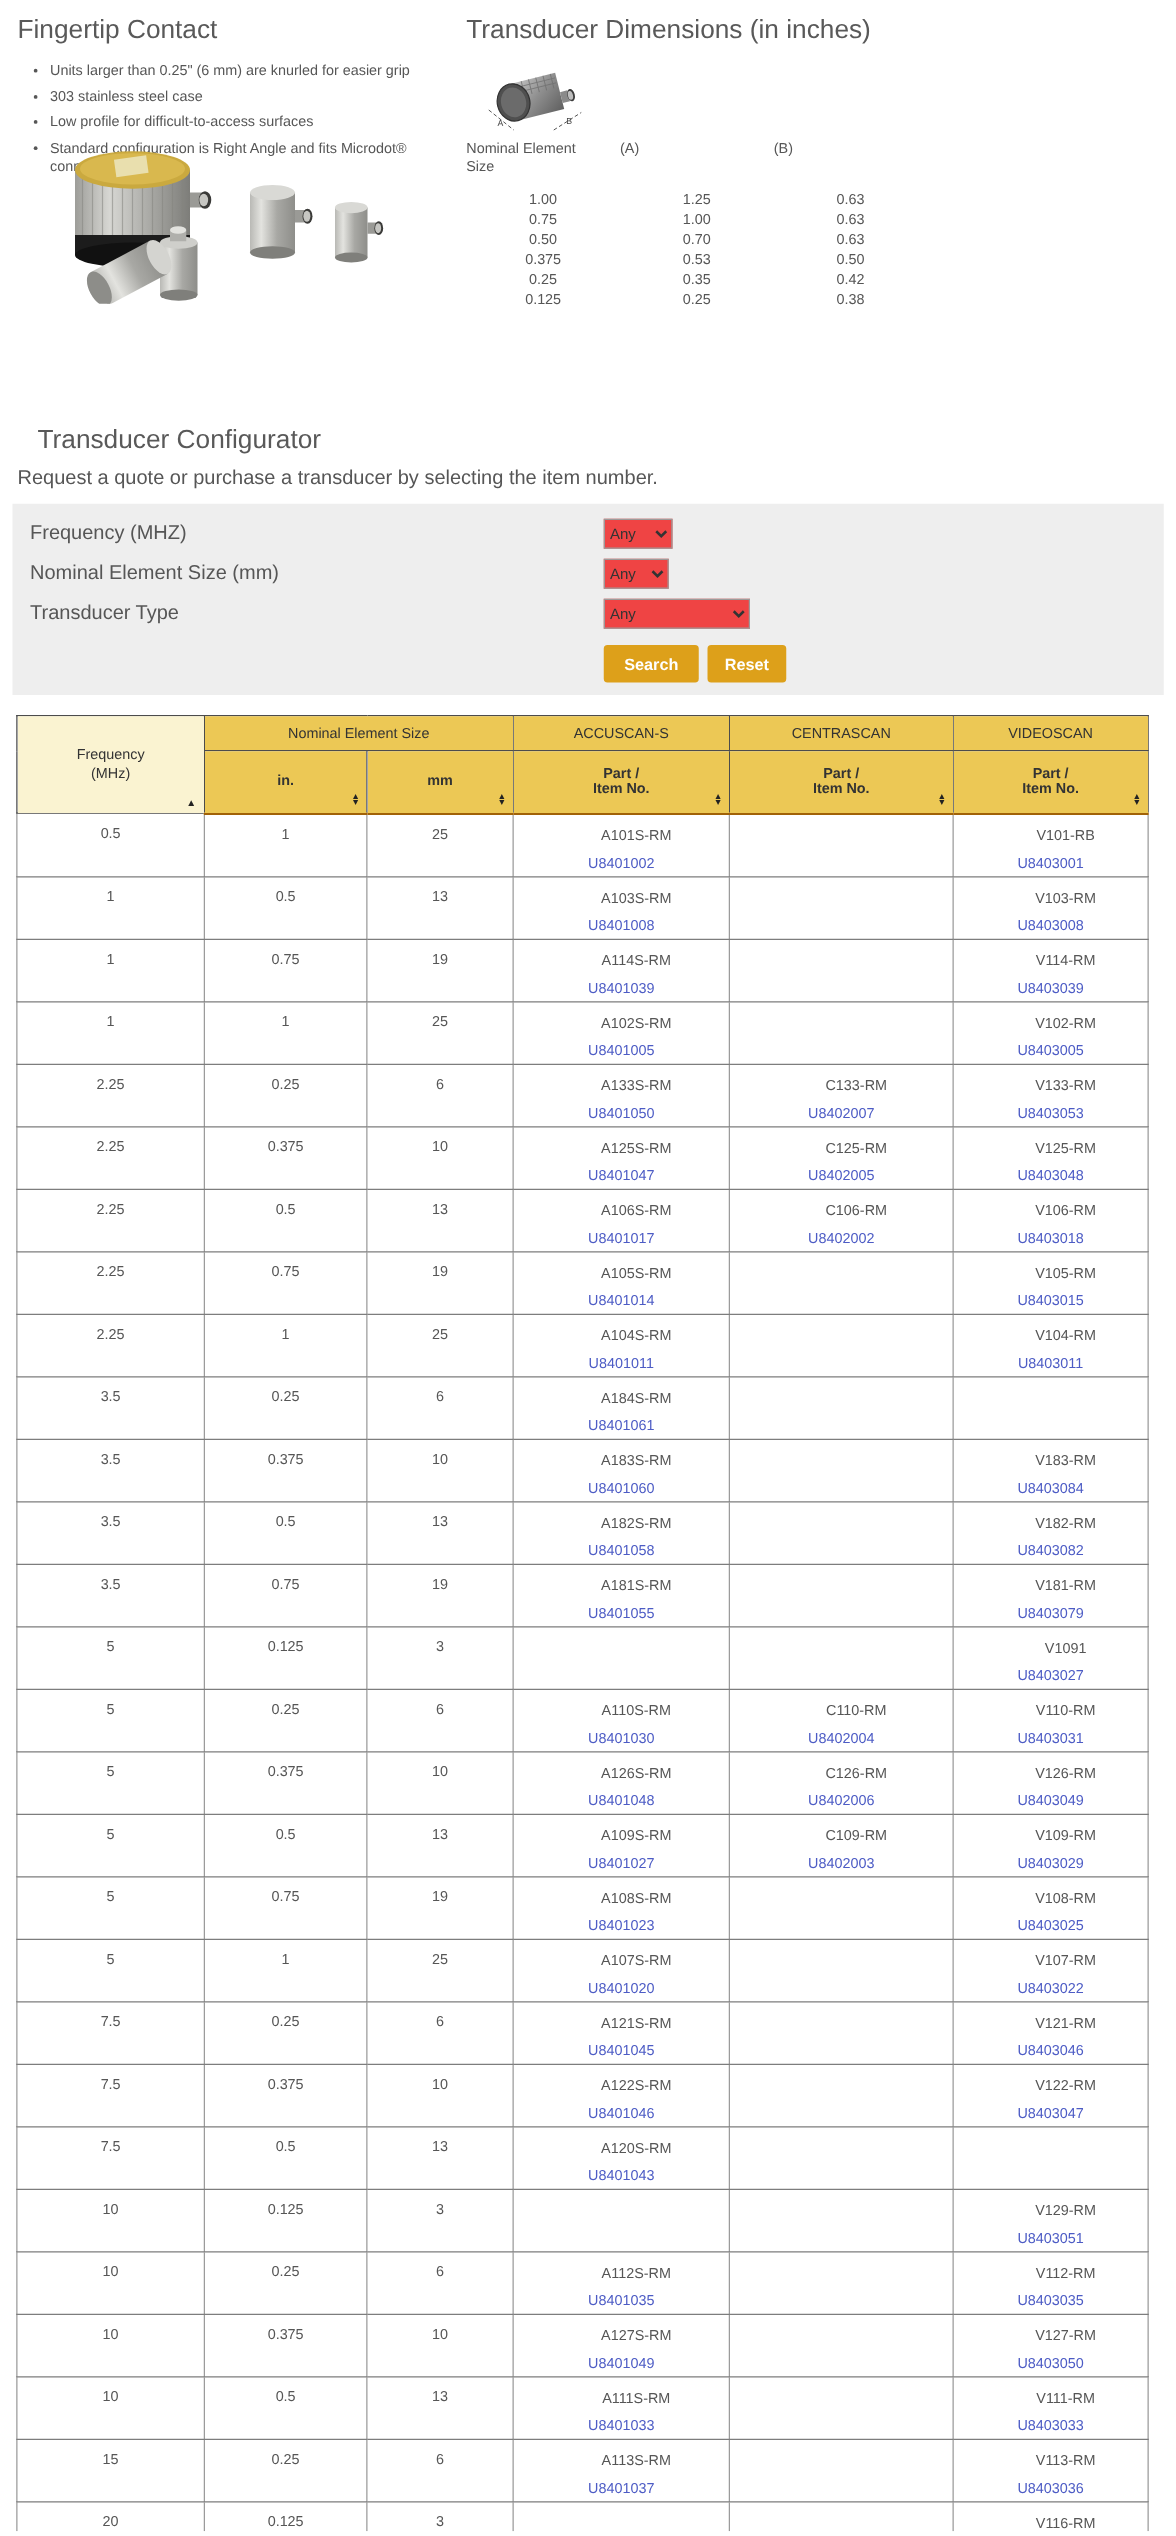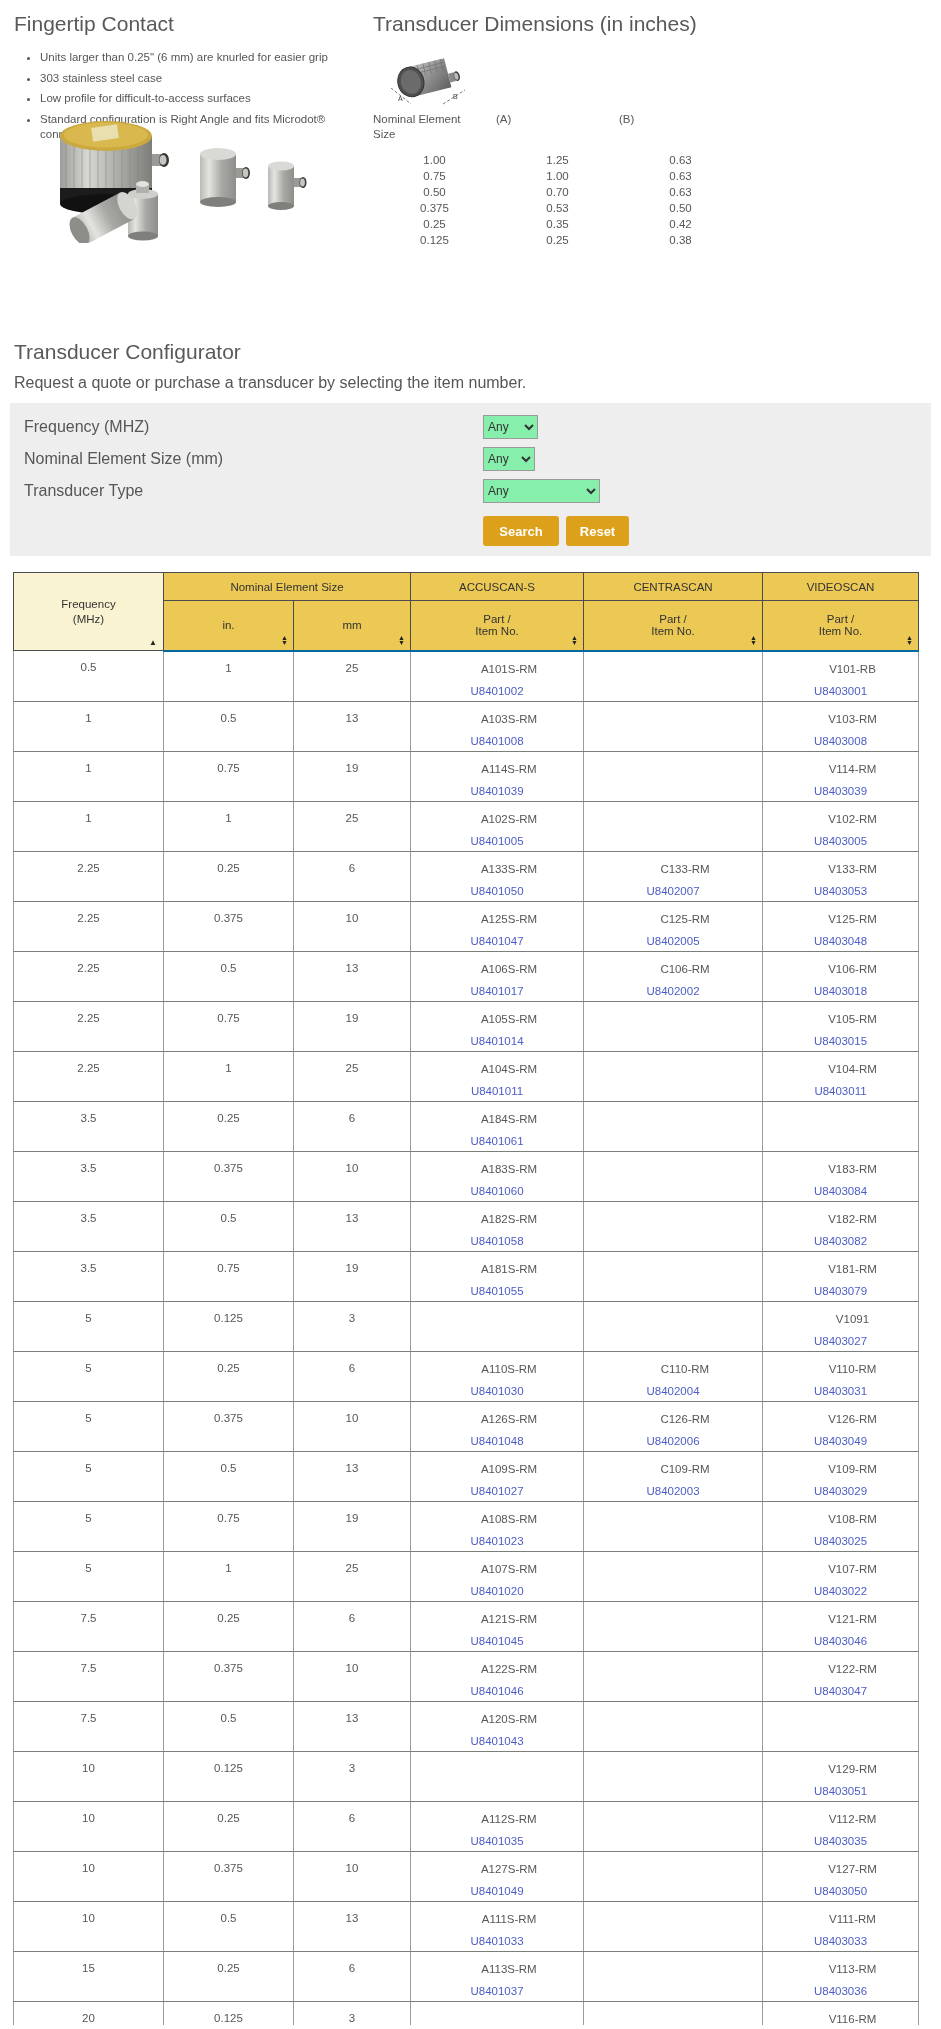--- a/index.html
+++ b/index.html
@@ -18,44 +18,44 @@
   
   .dims { position:absolute; left:373px; top:12px; width:555px; }
   .dims .drawing { position:absolute; left:8px; top:42px; }
   .dims-table { position:absolute; left:0; top:100px; border-collapse:collapse; }
   .dims-table th { width:123px; text-align:left; font-weight:400; font-size:11.5px; color:#565656;
                    padding:0 0 10px 0; vertical-align:top; line-height:15px; }
   .dims-table th span { display:block; width:95px; }
   .dims-table td { width:123px; text-align:center; font-size:11.5px; color:#565656; padding:1px 0; line-height:14px; }
 
   
-  .cfg-title { position:absolute; left:14px; top:340px; }
+  .cfg-title { position:absolute; left:30px; top:340px; }
   .cfg-desc  { position:absolute; left:14px; top:374px; margin:0; font-size:16px; color:#565656; }
   .cfg-box   { position:absolute; left:10px; top:403px; width:921px; height:153px; background:#eeeeee; }
   .cfg-row   { position:absolute; left:14px; height:24px; }
   .cfg-row label { font-size:16px; color:#565656; line-height:24px; }
-  .cfg-select { position:absolute; height:24px; border:1px solid #9a9a9a; background:#86efac;
+  .cfg-select { position:absolute; height:24px; border:1px solid #9a9a9a; background:#ef4444;
                 font-size:12px; color:#333; font-family:"Liberation Sans", sans-serif; }
   .r1 { top:12px; } .r2 { top:44px; } .r3 { top:76px; }
   .s1 { left:473px; top:12px; width:55px; }
   .s2 { left:473px; top:44px; width:52px; }
   .s3 { left:473px; top:76px; width:117px; }
   .cfg-btn { position:absolute; top:113px; height:30px; border:none; border-radius:3px;
              background:#dda01a; color:#fff; font-weight:bold; font-size:13px;
              font-family:"Liberation Sans", sans-serif; cursor:pointer; }
   .btn-search { left:473px; width:76px; }
   .btn-reset  { left:556px; width:63px; }
 
   
   .parts { position:absolute; left:13px; top:572px; border-collapse:collapse; table-layout:fixed;
            border:1px solid #4c4c4c; }
   .parts th { border:1px solid #4c4c4c; font-weight:400; font-size:11.5px; color:#333;
               background:#ecc855; position:relative; text-align:center; }
   .parts .hrow1 th { height:28px; }
-  .parts .hrow2 th { height:50px; border-bottom:2px solid #0369a1; }
+  .parts .hrow2 th { height:50px; border-bottom:2px solid #a16207;font-weight:bold; }
   .parts .th-freq { background:#faf3d1; vertical-align:middle; line-height:15px; cursor:pointer; }
   .parts .hrow2 th { cursor:pointer; }
   .sort-asc { position:absolute; right:6px; bottom:3px; font-size:8px; line-height:8px; color:#222; }
   .sort-both { position:absolute; right:5px; bottom:4px; display:flex; flex-direction:column; align-items:center; }
   .sort-both i { font-style:normal; font-size:7px; line-height:5.5px; color:#222; }
   .parts tbody td { border-right:1px solid #9b9b9b; border-left:1px solid #9b9b9b;
                     border-bottom:1px solid #7d7d7d; height:49px; vertical-align:top;
                     text-align:center; font-size:11.5px; color:#565656; padding-top:9px; line-height:14px; }
   .parts tbody td.c-part { line-height:17px; }
   .c-part .part { color:#565656; margin-bottom:5px;margin-left:24px; }

